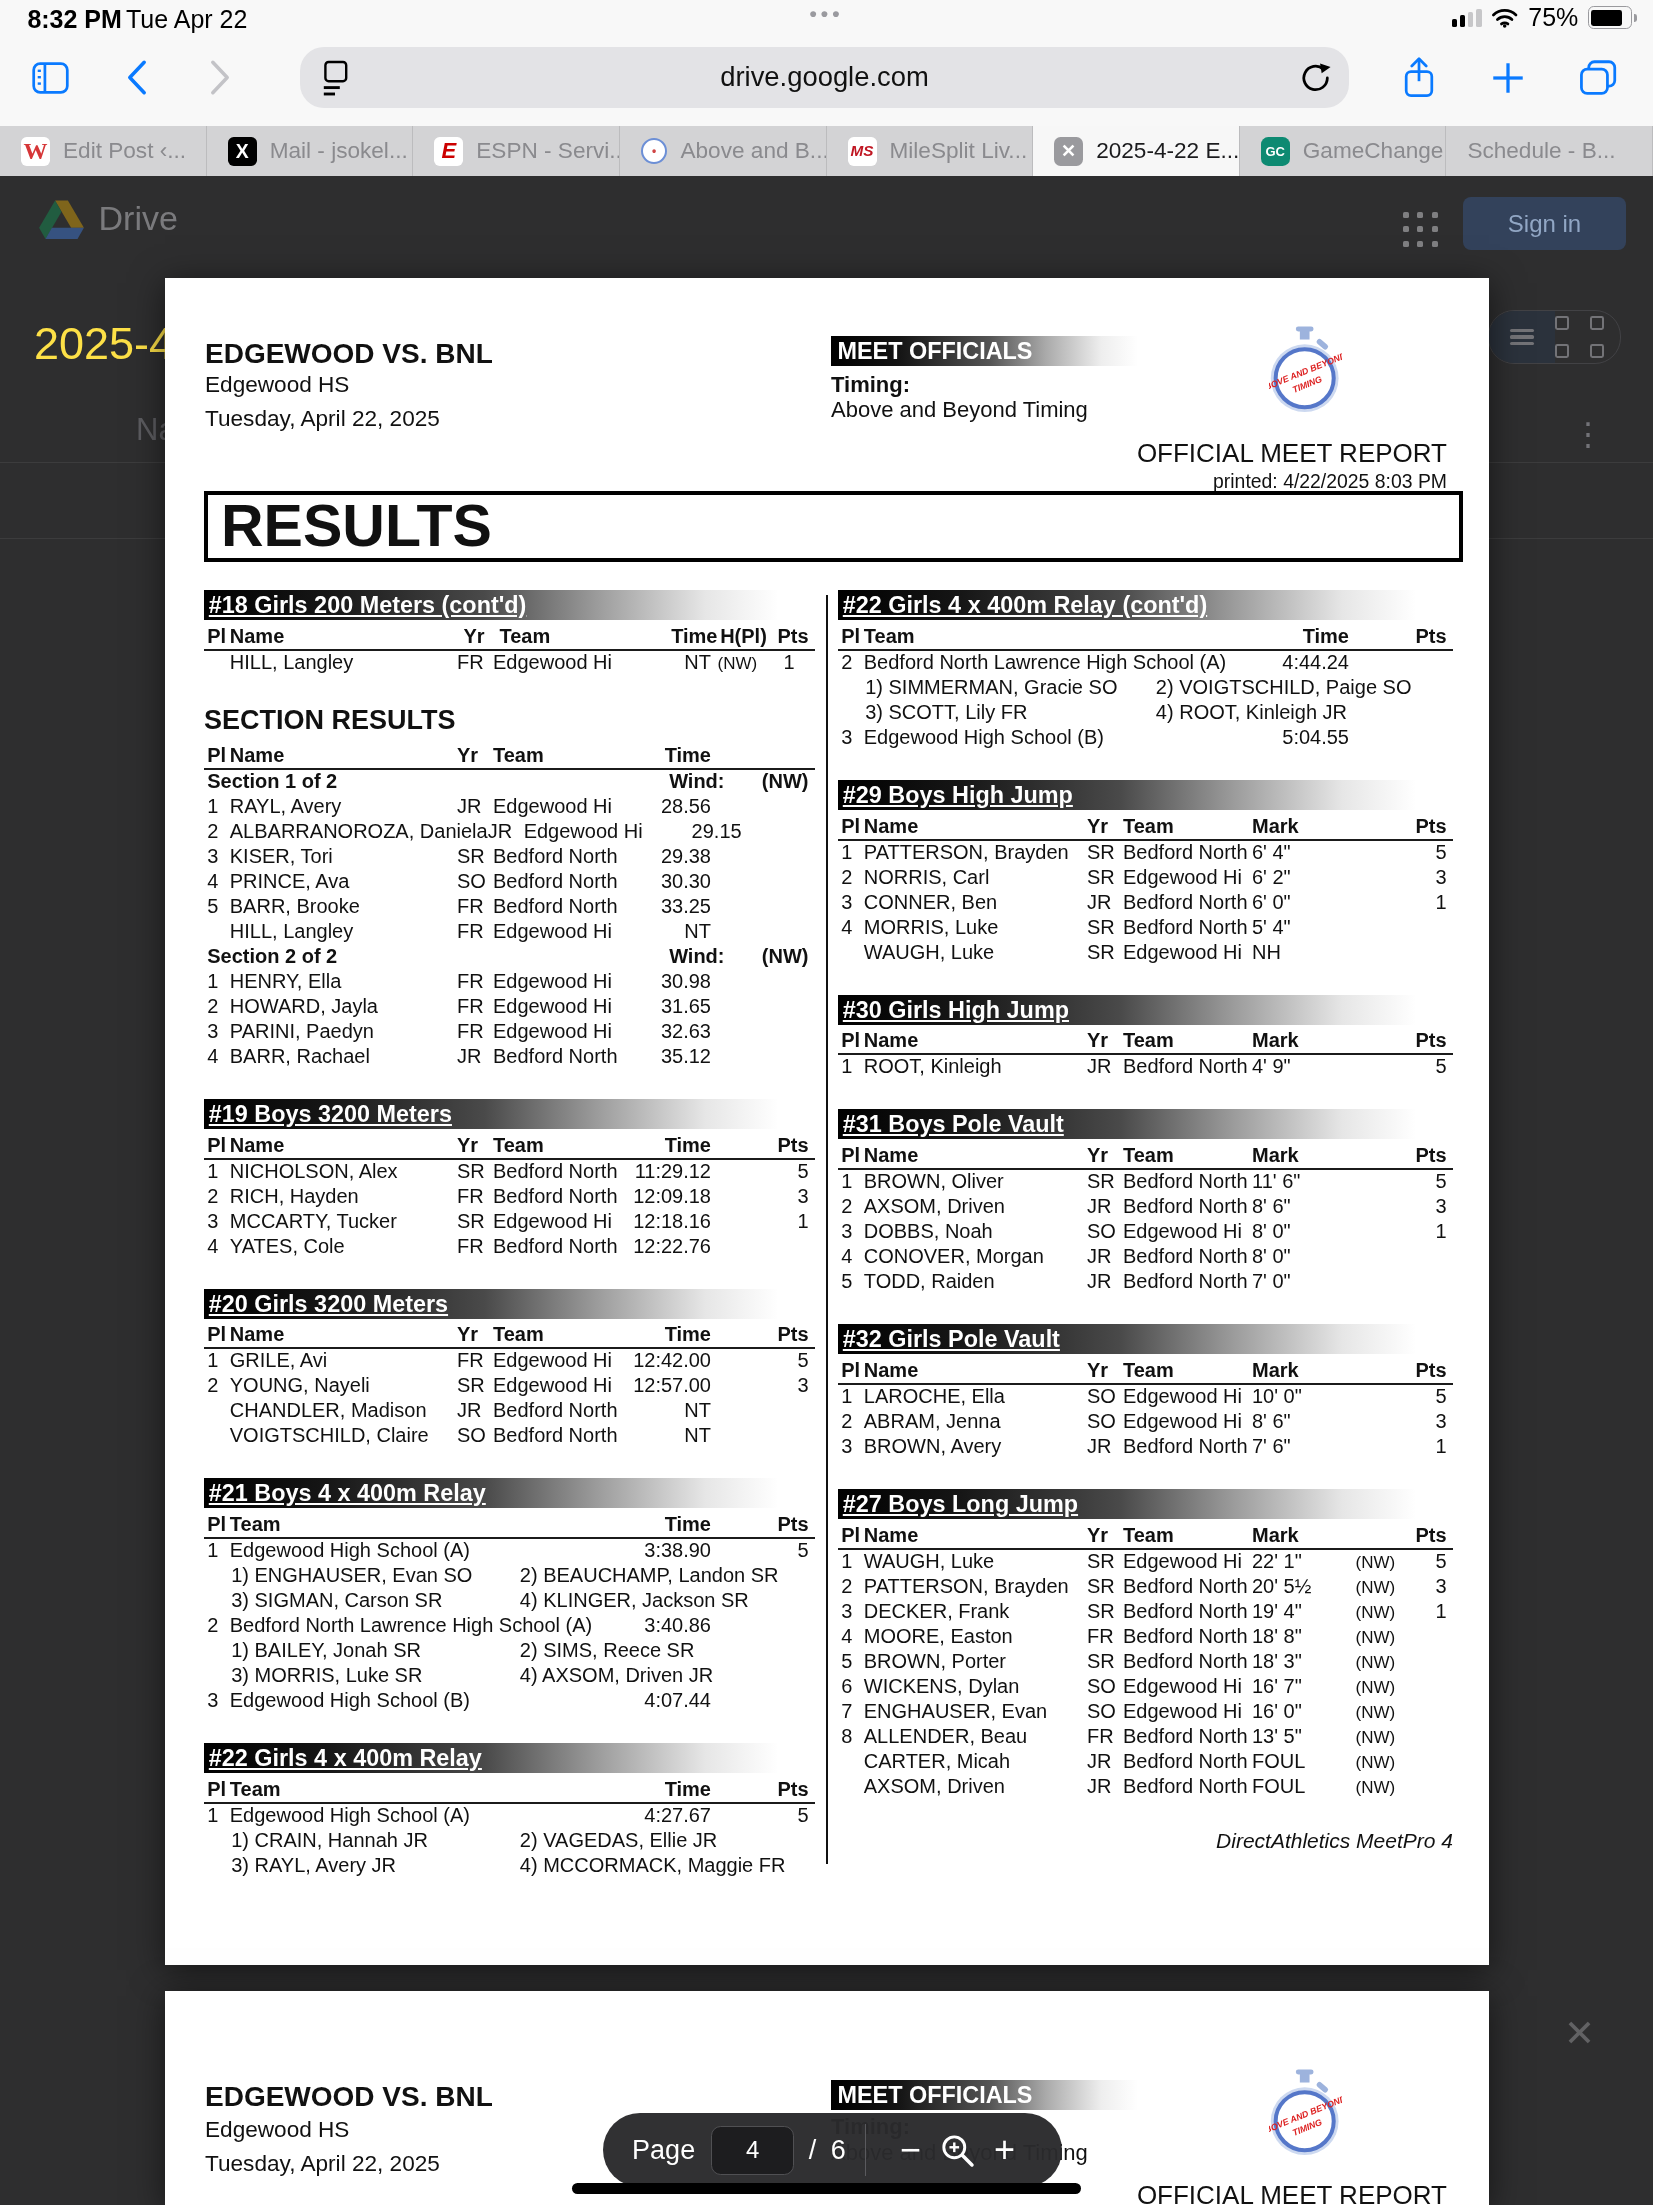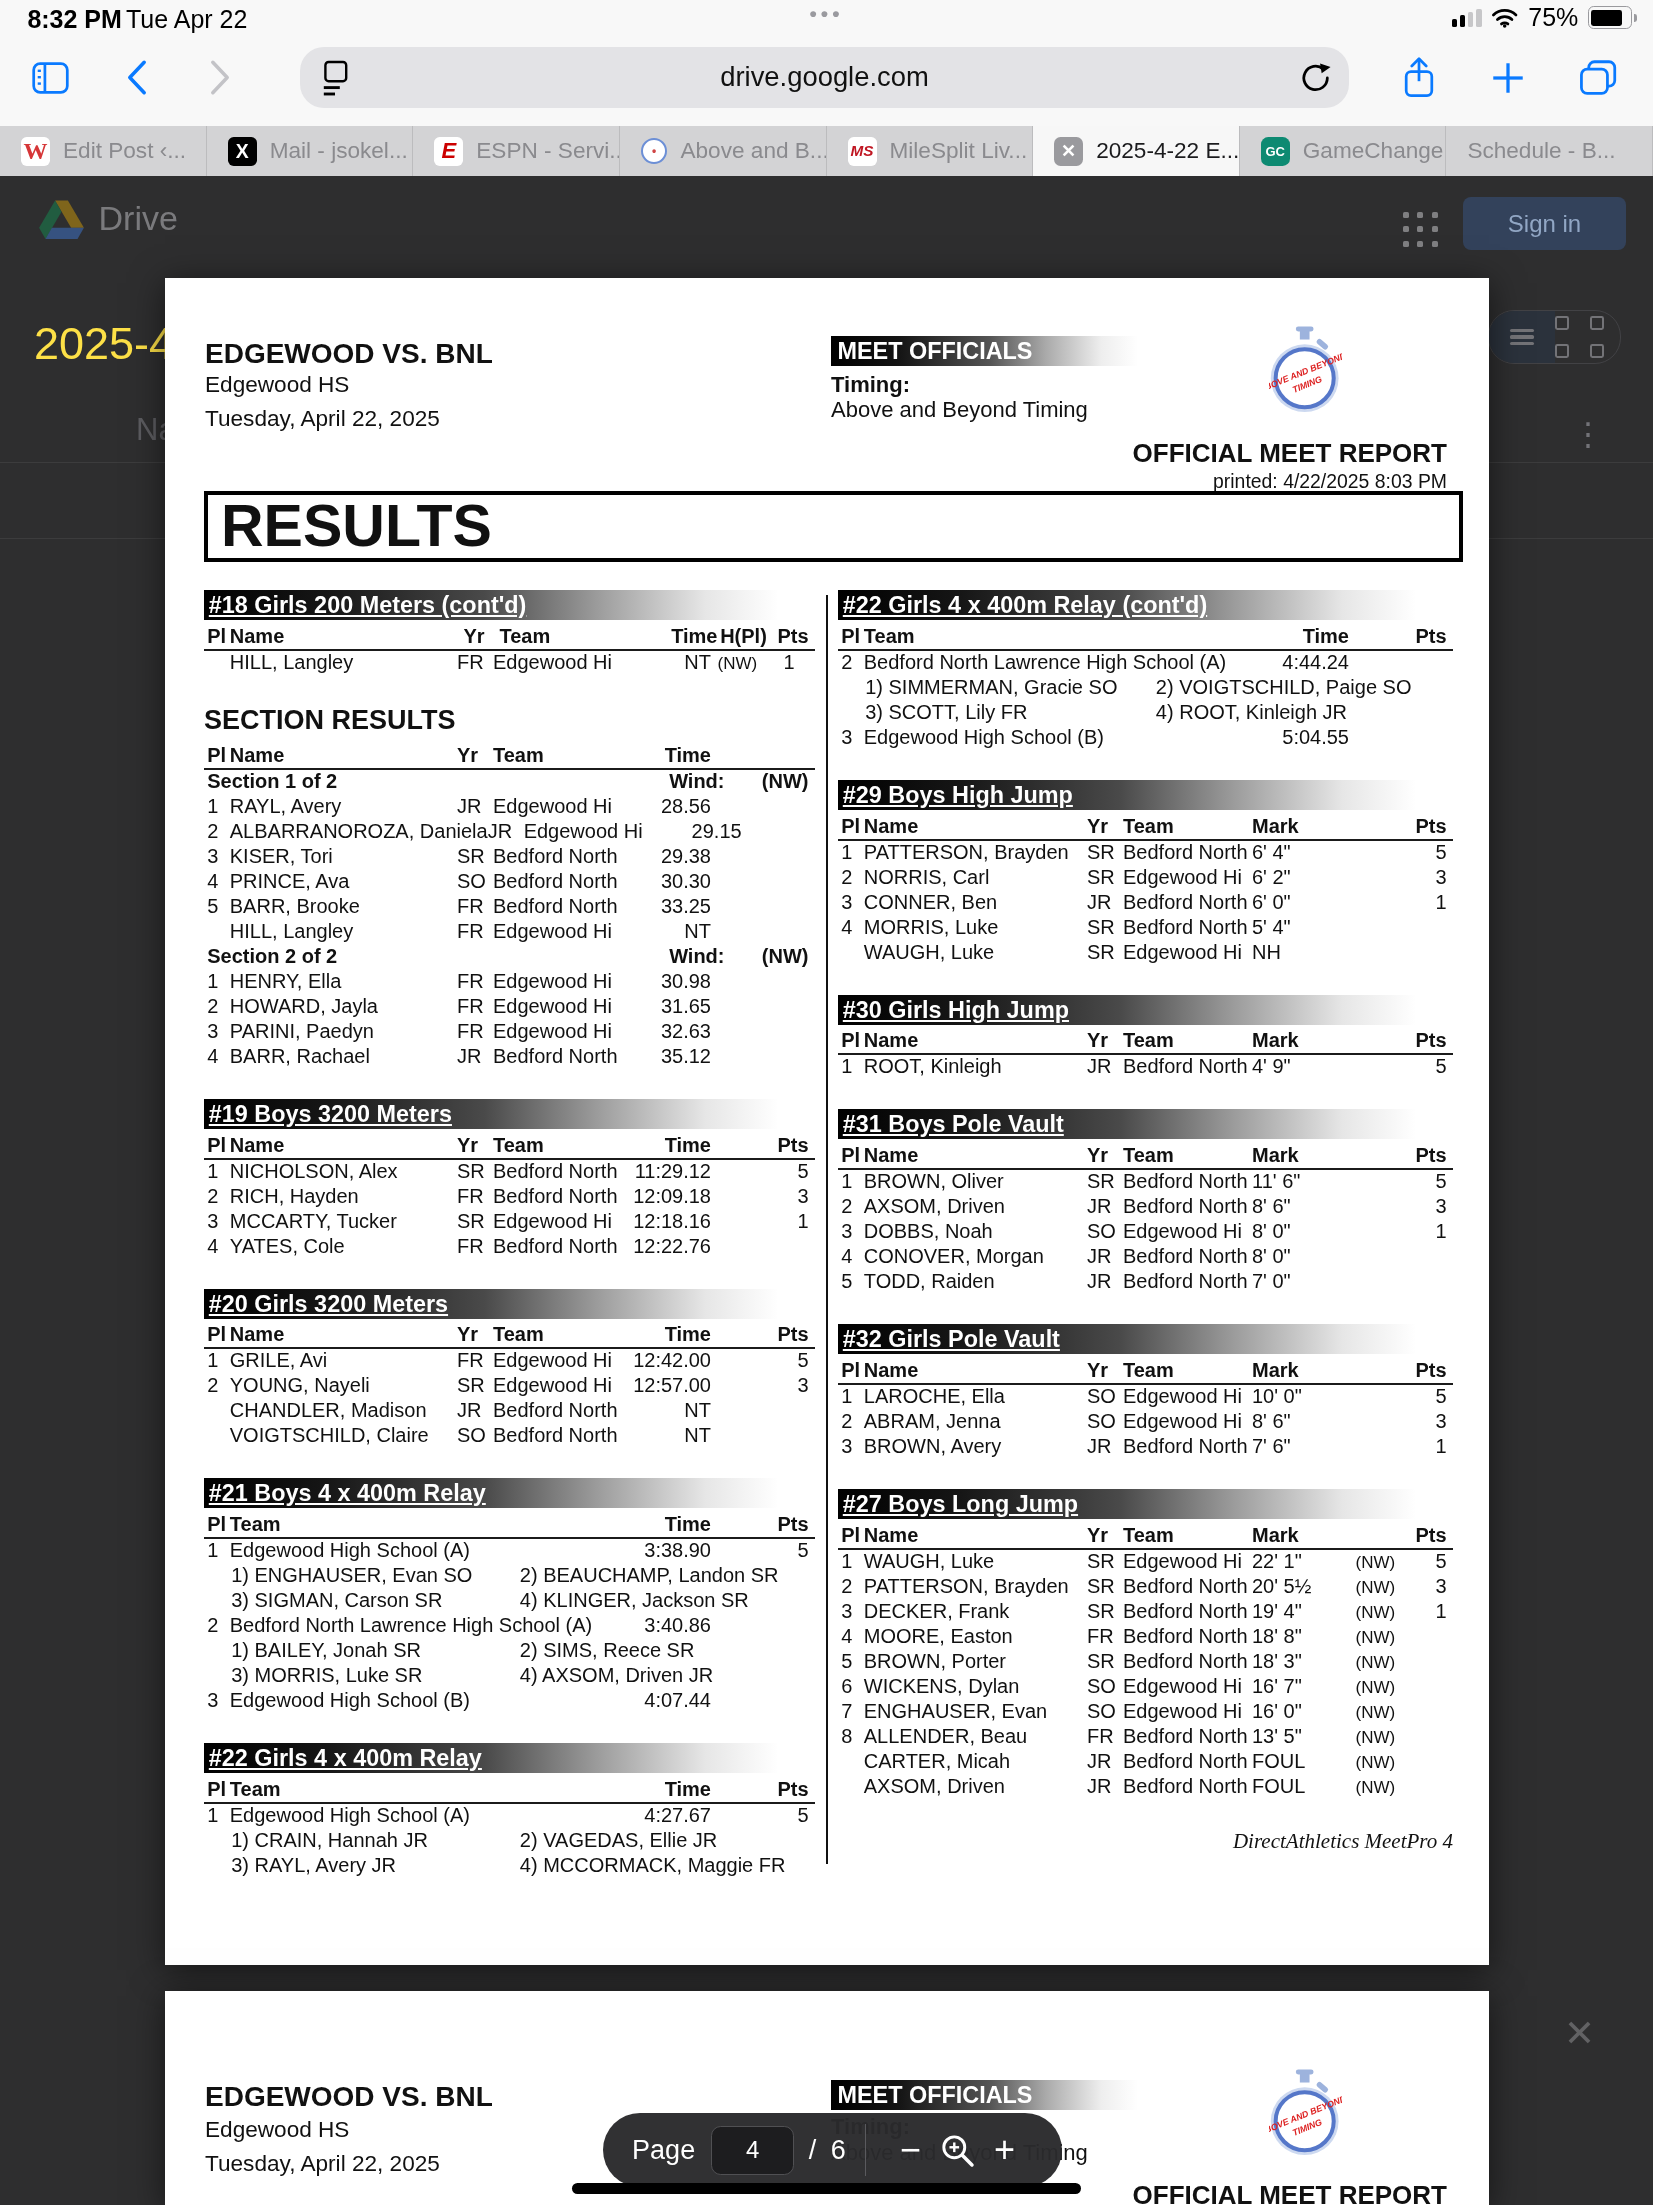--- a/index.html
+++ b/index.html
@@ -83,21 +83,21 @@
   .page2{top:1991px;height:215px;overflow:hidden;}
   .doc-title{position:absolute;left:40px;font-size:28px;font-weight:bold;}
   .doc-school{position:absolute;left:40px;font-size:22.6px;}
   .doc-date{position:absolute;left:40px;font-size:22.6px;}
   .off-banner{position:absolute;left:666px;width:300px;height:30px;
               background:linear-gradient(90deg,#000 0,#141414 22%,#555 52%,#aaa 70%,#eee 88%,#fff 100%);
               color:#fff;font-size:23.4px;font-weight:bold;padding-left:6.5px;line-height:30px;}
   .off-timing-l{position:absolute;left:666px;font-size:22px;font-weight:bold;}
   .off-timing-v{position:absolute;left:666px;font-size:22px;}
   .logo{position:absolute;left:1104px;}
-  .report-t{position:absolute;right:42px;font-size:26px;font-weight:bold;text-align:right;}
+  .report-t{position:absolute;right:42px;font-size:26px;font-weight:normal;text-align:right;}
   .report-p{position:absolute;right:42px;font-size:19.4px;text-align:right;}
   .resultsbox{position:absolute;left:39px;top:213px;width:1238px;height:63px;border:4.8px solid #000;
               font-size:59px;font-weight:bold;line-height:63px;padding-left:13px;}
 
   .colwrap{position:absolute;top:312px;left:39px;right:40px;height:1375px;}
   .colL{position:absolute;left:0;top:0;width:611px;}
   .colR{position:absolute;left:634px;top:0;width:615px;}
   .vdiv{position:absolute;left:622px;top:4.8px;width:1.6px;height:1269px;background:#111;}
 
   .rsection{margin-bottom:29px;}
@@ -121,21 +121,21 @@
   .c-hpl{width:52px;flex:none;text-align:center;}
   .c-hplv{width:39px;flex:none;text-align:center;}
   .c-pts{width:39px;flex:none;text-align:right;}
   .c-relteam{flex:1 1 0;}
   .c-leg1{flex:1 1 0;padding-left:24px;}
   .c-leg2{flex:1 1 0;}
   .c-seclabel{flex:1 1 0;font-weight:bold;}
   .c-windlabel{width:77px;flex:none;font-weight:bold;text-align:right;}
   .c-windval{width:84px;flex:none;text-align:right;font-weight:bold;}
   .doc-footer{margin-top:18px;text-align:right;font-style:italic;font-size:21px;
-              font-family:Liberation Serif, serif;}
+              font-family:Liberation Sans, sans-serif;}
 
   
   .pill{position:absolute;left:603px;top:2113px;width:446px;height:74px;border-radius:37px;
         background:rgba(42,42,44,.97);display:flex;align-items:center;color:#fff;
         font-size:27px;z-index:40;padding:0 6.5px;}
   .pill .plabel{margin-left:22.6px;}
   .pg-input{width:77px;height:45px;background:#1d1d1f;border:0.8px solid #505053;border-radius:9.7px;
             color:#fff;font-size:24px;text-align:center;margin-left:16px;}
   .pill .sep{margin:0 14.5px 0 14.5px;}
   .pill .tot{margin-right:19.4px;}

